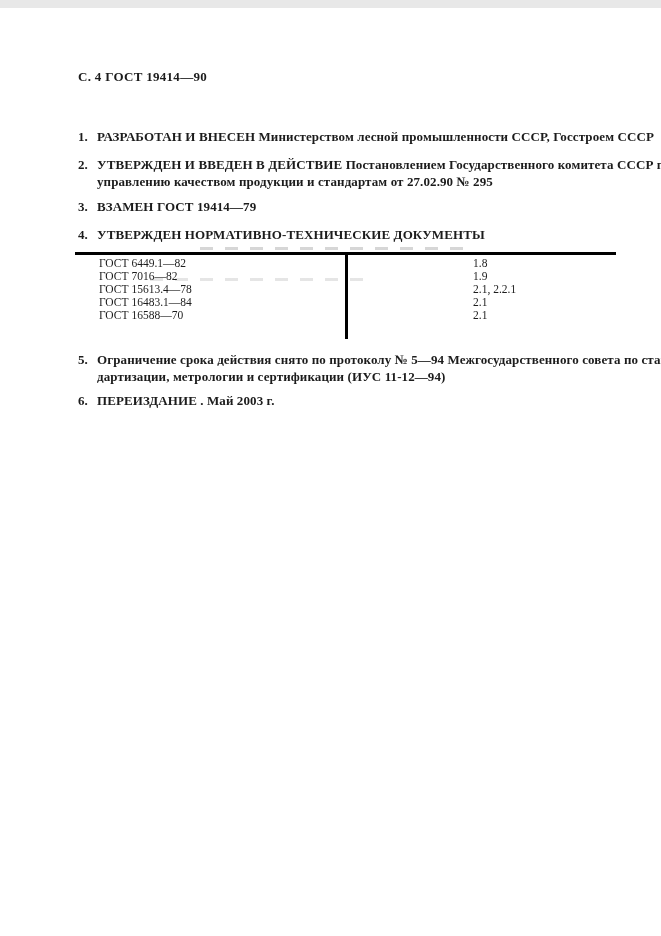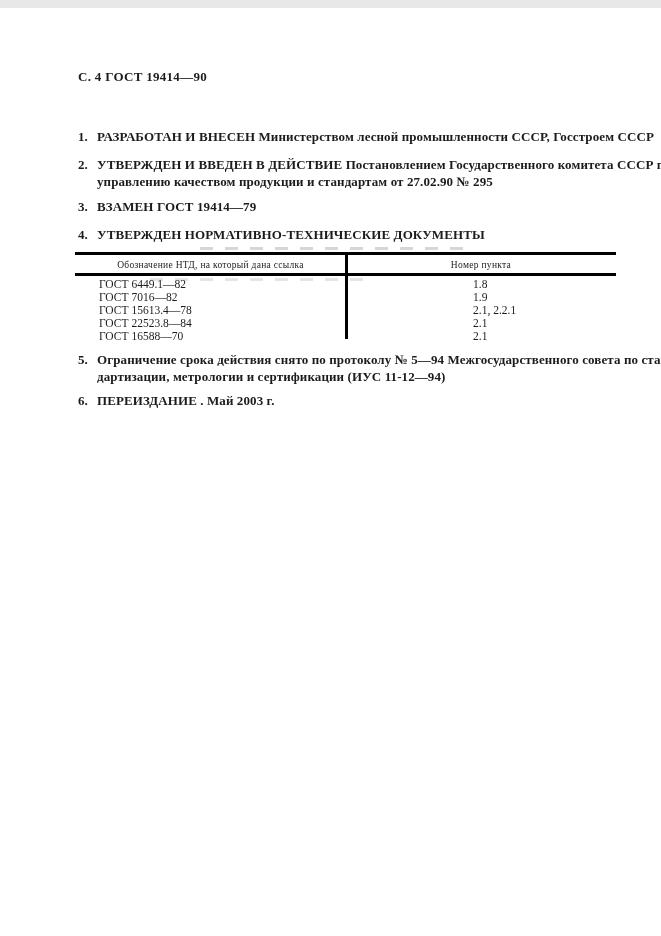--- a/index.html
+++ b/index.html
@@ -145,39 +145,35 @@
     <div class="lines">
       <div>УТВЕРЖДЕН НОРМАТИВНО-ТЕХНИЧЕСКИЕ ДОКУМЕНТЫ</div>
     </div>
   </div>
 
   <div class="artifact artifact-1"></div>
   <div class="artifact artifact-2"></div>
 
   <div class="ntd-table">
     <div class="top-border"></div>
-    <div class="thead">
-      <div class="h1">Обозначение НТД, на который дана ссылка</div>
-      <div class="h2">Номер пункта</div>
-    </div>
     <div class="tbody">
       <div class="row">
         <span class="c1">ГОСТ 6449.1—82</span>
         <span class="c2">1.8</span>
       </div>
       <div class="row">
         <span class="c1">ГОСТ 7016—82</span>
         <span class="c2">1.9</span>
       </div>
       <div class="row">
         <span class="c1">ГОСТ 15613.4—78</span>
         <span class="c2">2.1, 2.2.1</span>
       </div>
       <div class="row">
-        <span class="c1">ГОСТ 22523.8—84</span>
+        <span class="c1">ГОСТ 16483.1—84</span>
         <span class="c2">2.1</span>
       </div>
       <div class="row">
         <span class="c1">ГОСТ 16588—70</span>
         <span class="c2">2.1</span>
       </div>
     </div>
     <div class="vline"></div>
   </div>
 

